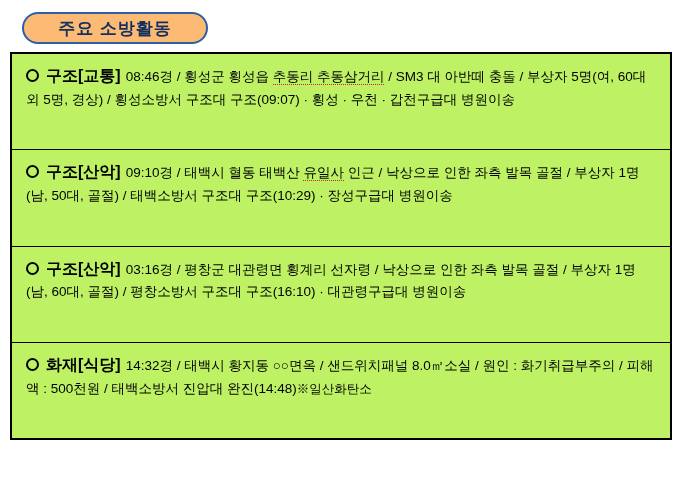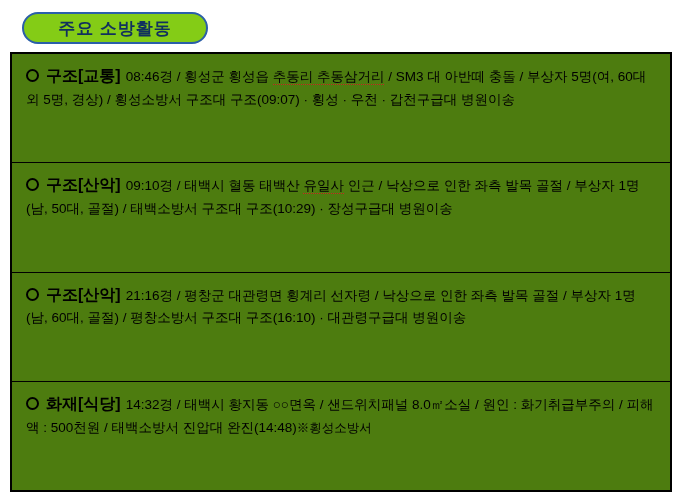--- a/index.html
+++ b/index.html
@@ -21,21 +21,21 @@
     box-sizing: border-box;
   }
 
   
   .header {
     position: absolute;
     left: 22px;
     top: 12px;
     width: 186px;
     height: 32px;
-    background: #84cc16;
+    background: #fdba74;
     border: 2px solid #2b5fa8;
     border-radius: 16px;
     box-sizing: border-box;
     display: flex;
     align-items: center;
     justify-content: center;
     text-align: center;
   }
   .header-title {
     font-size: 17px;
@@ -44,24 +44,24 @@
     letter-spacing: 1px;
     white-space: nowrap;
   }
 
   
   .box {
     position: absolute;
     left: 10px;
     top: 52px;
     width: 662px;
-    height: 440px;
+    height: 388px;
     border: 2px solid #000000;
     box-sizing: border-box;
-    background: #4d7c0f;
+    background: #bef264;
   }
 
   .rows {
     display: flex;
     flex-direction: column;
     height: 100%;
     box-sizing: border-box;
   }
 
   .row {
@@ -135,26 +135,26 @@
 
       <div class="row">
         <div class="row-inner">
           <span class="bullet"></span><span class="cat">구조[산악]</span><span class="txt">09:10경 / 태백시 혈동 태백산 </span><span class="txt mark">유일사</span><span class="txt"> 인근 / 낙상으로 인한 좌측 발목 골절 / 부상자 1명(남, 50대, 골절) / 태백소방서 구조대 구조(10:29) · 장성구급대 병원이송</span>
         </div>
       </div>
 
 
       <div class="row">
         <div class="row-inner">
-          <span class="bullet"></span><span class="cat">구조[산악]</span><span class="txt">21:16경 / 평창군 대관령면 횡계리 선자령 / 낙상으로 인한 좌측 발목 골절 / 부상자 1명(남, 60대, 골절) / 평창소방서 구조대 구조(16:10) · 대관령구급대 병원이송</span>
+          <span class="bullet"></span><span class="cat">구조[산악]</span><span class="txt">03:16경 / 평창군 대관령면 횡계리 선자령 / 낙상으로 인한 좌측 발목 골절 / 부상자 1명(남, 60대, 골절) / 평창소방서 구조대 구조(16:10) · 대관령구급대 병원이송</span>
         </div>
       </div>
 
       <div class="row">
         <div class="row-inner">
-          <span class="bullet"></span><span class="cat">화재[식당]</span><span class="txt">14:32경 / 태백시 황지동 ○○면옥 / 샌드위치패널 8.0㎡소실 / 원인 : 화기취급부주의 / 피해액 : 500천원 / 태백소방서 진압대 완진(14:48)</span><span class="txt note">※횡성소방서</span>
+          <span class="bullet"></span><span class="cat">화재[식당]</span><span class="txt">14:32경 / 태백시 황지동 ○○면옥 / 샌드위치패널 8.0㎡소실 / 원인 : 화기취급부주의 / 피해액 : 500천원 / 태백소방서 진압대 완진(14:48)</span><span class="txt note">※일산화탄소</span>
         </div>
       </div>
 
     </div>
   </div>
 
 </div>
 
 </body></html>

